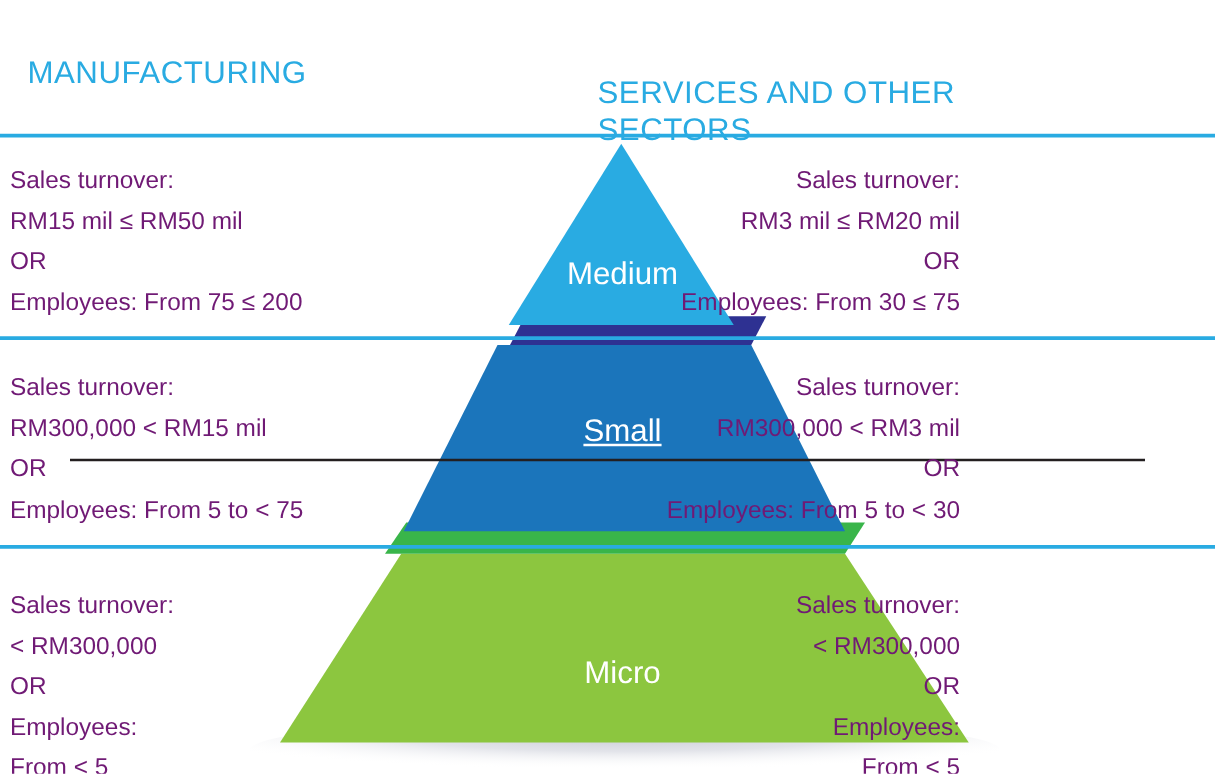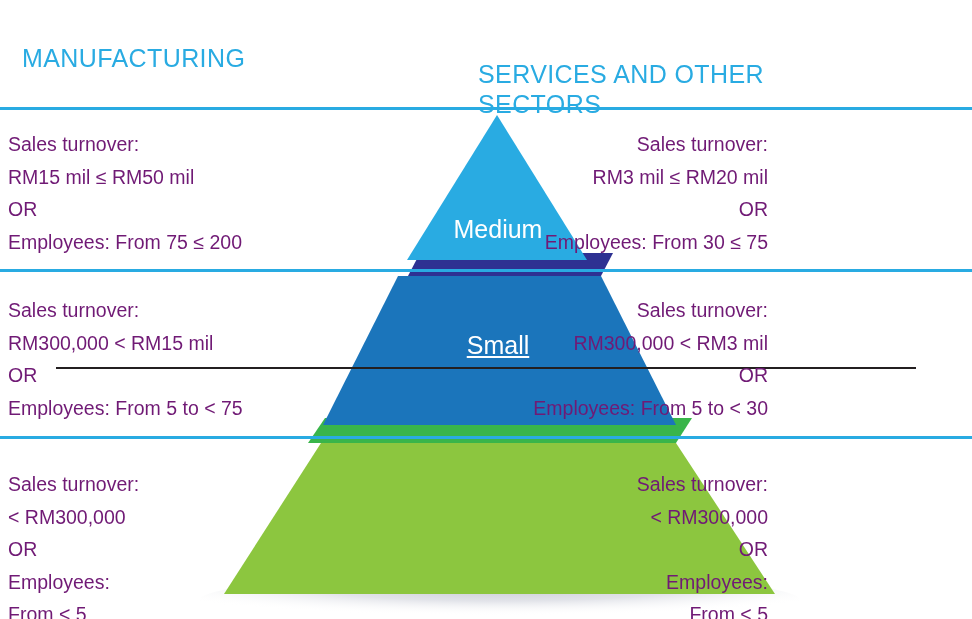--- a/index.html
+++ b/index.html
@@ -96,21 +96,21 @@
 
   
   .tier-label {
     position: absolute;
     color: #ffffff;
     font-size: 25px;
     text-align: center;
     width: 240px;
     left: 378px;
   }
-  #label-medium { top: 215px; }
+  #label-medium { top: 205px; }
   #label-small  { top: 331px; text-decoration: underline; }
   #label-micro  { top: 524px; }
 </style>
 </head>
 <body>
 
 <div id="stage">
 
   <svg id="pyramid" viewBox="0 0 972 619" width="972" height="619" xmlns="http://www.w3.org/2000/svg">
     <defs>
@@ -167,14 +167,15 @@
 Employees:
 From &lt; 5</div>
   <div class="spec right" id="spec-micro-right">Sales turnover:
 &lt; RM300,000
 OR
 Employees:
 From &lt; 5</div>
 
   <div class="tier-label" id="label-medium">Medium</div>
   <div class="tier-label" id="label-small">Small</div>
+  <div class="tier-label" id="label-micro">Micro</div>
 
 </div>
 
 </body></html>

